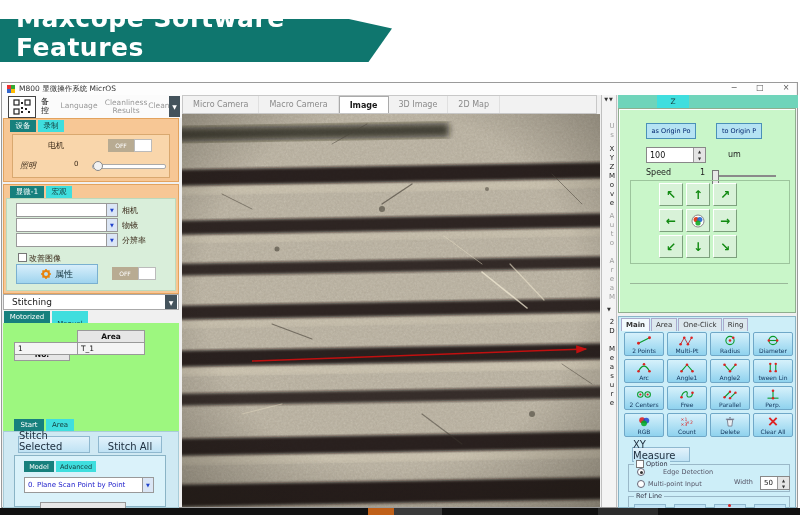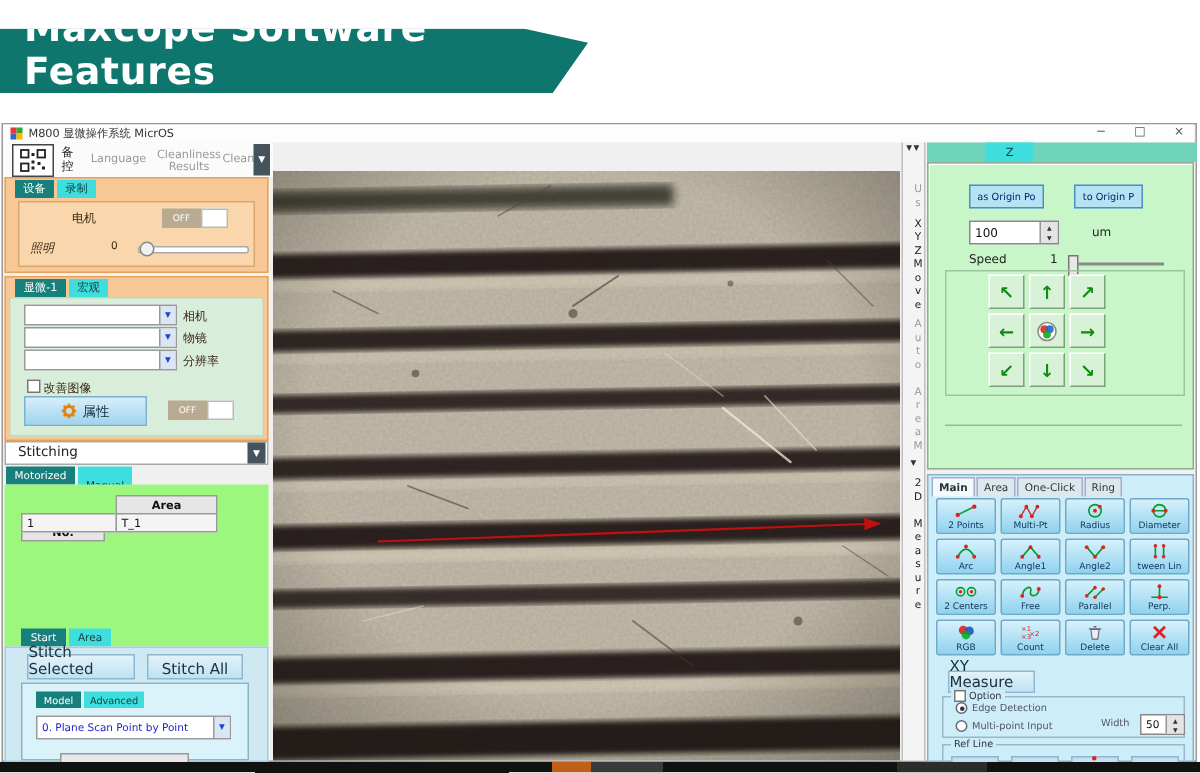--- a/index.html
+++ b/index.html
@@ -128,20 +128,37 @@
   </div>
   <div class="abs" id="devlabel">备
 控</div>
   <div class="abs menuitem" id="mLang">Language</div>
   <div class="abs menuitem" id="mClean">Cleanliness Results</div>
   <div class="abs menuitem" id="mCleanli">Cleanli</div>
   <div class="abs darkdrop" id="tbdrop">
     <span>▼</span>
   </div>
 
+  <div class="abs" id="tabbar">
+    <div class="vtab">
+        <span>Micro Camera</span>
+      </div>
+    <div class="vtab">
+        <span>Macro Camera</span>
+      </div>
+    <div class="vtab sel">
+        <span>Image</span>
+      </div>
+    <div class="vtab">
+        <span>3D Image</span>
+      </div>
+    <div class="vtab">
+        <span>2D Map</span>
+      </div>
+  </div>
 
   <div class="abs" id="orange1"></div>
   <div class="abs tealtab" style="left:10px;top:120px;width:26px;height:12px;">
       <span>设备</span>
     </div>
   <div class="abs cyantab" style="left:38px;top:120px;width:26px;height:12px;">
       <span>录制</span>
     </div>
   <div class="abs cyantab" style="left:66px;top:132px;width:26px;height:12px;margin-top:20px;">
       <span>存图</span>
@@ -552,21 +569,21 @@
 
   <div class="abs bluebtn" style="left:632px;top:447px;width:56px;height:13px;">
       <span>XY Measure</span>
     </div>
 
   <div class="abs grpbox" style="left:628px;top:464px;width:162px;height:28px;"></div>
   <div class="grplegend" style="left:634px;top:460px;">
     <span class="chk" style="width:6px;height:6px;"></span>
     <span>Option</span>
   </div>
-  <div class="abs" style="left:637px;top:468px;display:flex;align-items:center;gap:3px;">
+  <div class="abs" style="left:637px;top:468px;display:flex;align-items:center;gap:18px;">
     <span class="radio sel"></span>
     <span class="tinytext">Edge Detection</span>
   </div>
   <div class="abs" style="left:637px;top:480px;display:flex;align-items:center;gap:3px;">
     <span class="radio"></span>
     <span class="tinytext">Multi-point Input</span>
   </div>
   <div class="abs tinytext" style="left:734px;top:478px;">Width</div>
   <div class="abs spin" style="left:760px;top:476px;width:28px;height:12px;">
     <span class="val" style="font-size:7px;">50</span>

